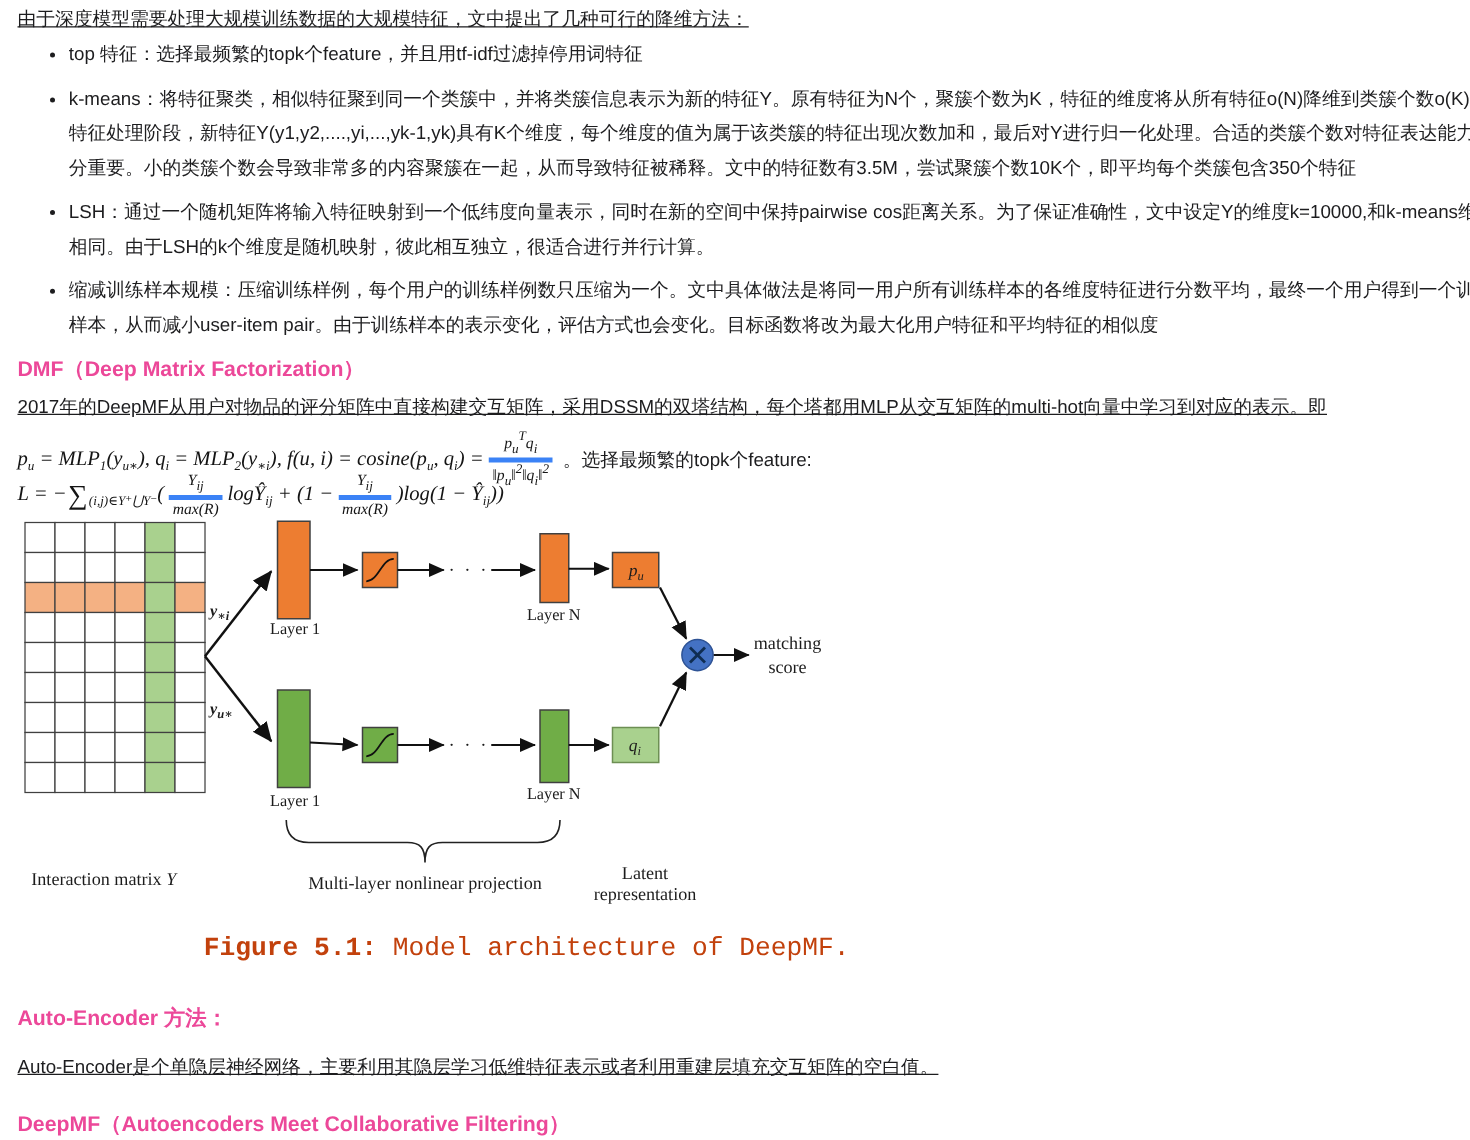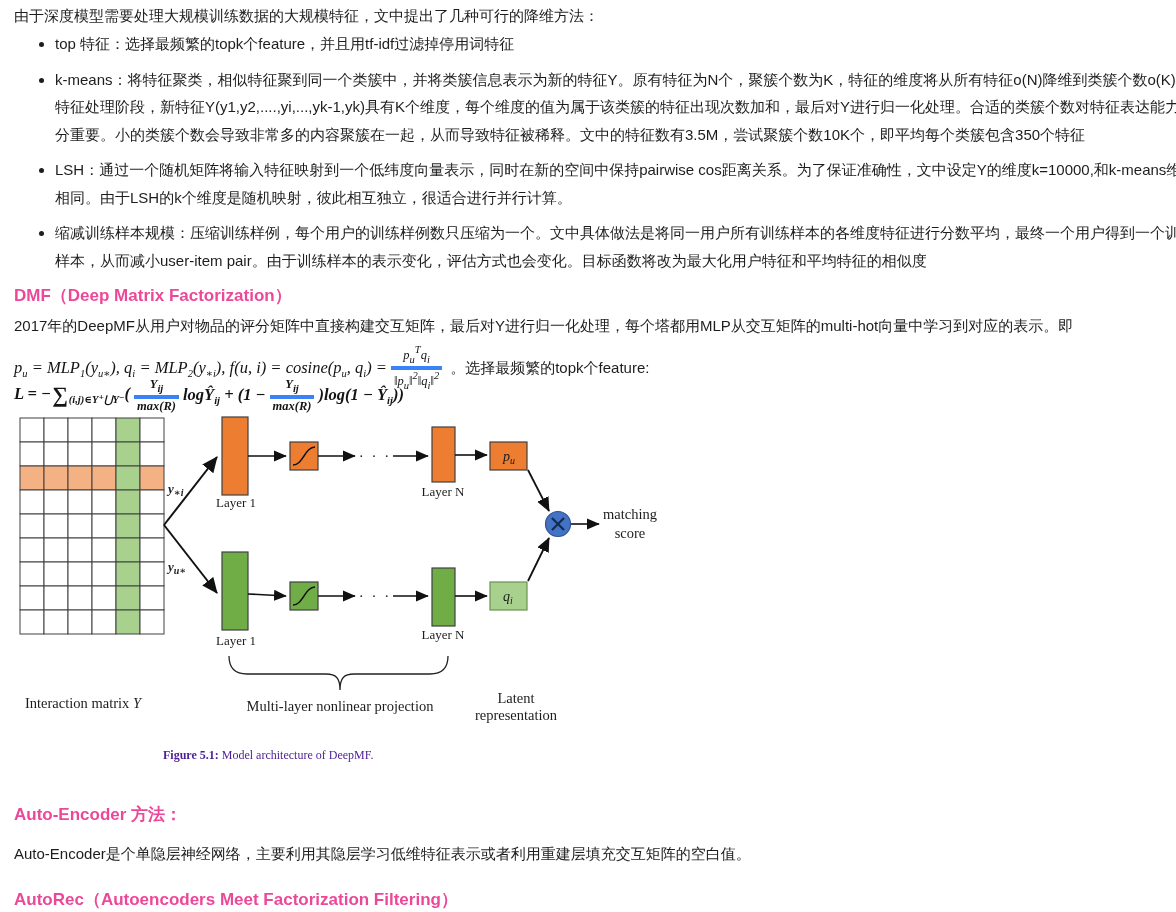--- a/index.html
+++ b/index.html
@@ -1,38 +1,38 @@
 <!DOCTYPE html>
 <html><head>
 <meta charset="utf-8">
 <style>
   html,body{margin:0;padding:0;background:#ffffff;}
   #page{position:relative;width:1176px;height:912px;background:#ffffff;overflow:hidden;
         font-family:"Liberation Sans","DejaVu Sans",sans-serif;color:#1d1d1f;}
   .abs{position:absolute;}
-  .body-text{font-size:15px;line-height:21px;color:#1d1d1f;}
+  .body-text{font-size:15px;line-height:21px;color:#1d1d1f;text-decoration:underline;}
   #intro{top:5px;left:14px;width:1150px;}
   #bullet-list{top:30px;left:14px;width:1150px;margin:0;padding-left:41px;list-style:disc;}
   #bullet-list li{font-size:15px;line-height:27.5px;margin-bottom:8px;color:#1d1d1f;}
   .h-bold{font-size:17px;font-weight:700;color:#ec4899;}
   #dmf-heading{top:284px;left:14px;}
   #dmf-para{top:315px;left:14px;width:1150px;}
   .math-line{display:flex;align-items:center;white-space:nowrap;}
   #formula1{top:344px;left:14px;}
-  #formula2{top:377px;left:14px;font-weight:bold;}
+  #formula2{top:377px;left:14px;}
   .math{font-family:"Liberation Serif","DejaVu Serif",serif;font-style:italic;font-size:16.5px;color:#141414;}
   .frac{display:inline-flex;flex-direction:column;text-align:center;font-size:12.5px;line-height:1.15;margin:0 4px;vertical-align:middle;}
   .frac .num{display:block;padding:0 3px;}
   .frac .den{display:block;border-top:4px solid #3b82f6;padding:0 3px;}
   .seg-sub{font-size:10.5px;vertical-align:-4px;}
   .seg-sup{font-size:10.5px;vertical-align:6px;}
   .seg-big{font-size:22px;font-style:normal;vertical-align:-3px;padding:0 1px;}
   .cn-tail{font-family:"Liberation Sans","DejaVu Sans",sans-serif;font-style:normal;font-size:15px;color:#1d1d1f;margin-left:4px;}
   #figure-wrap{top:405px;left:14px;width:686px;height:325px;}
-  #figure-caption{top:748px;left:163px;font-family:Liberation Serif, serif;font-size:12px;color:#4c1d95;}
+  #figure-caption{top:748px;left:163px;font-family:Liberation Mono, monospace;font-size:21px;color:#c2410c;}
   #figure-caption .cap-label{font-weight:700;}
   #ae-heading{top:803px;left:14px;}
   #ae-para{top:843px;left:14px;width:1150px;}
   #autorec-heading{top:888px;left:14px;}
   svg text{font-family:"Liberation Serif","DejaVu Serif",serif;fill:#1c1c1c;}
   .fig-label{font-size:13px;}
   .fig-label-mid{font-size:14.5px;}
   .fig-var{font-size:14px;font-style:italic;}
   .fig-var-bold{font-size:13px;font-style:italic;font-weight:700;}
   .t-sub{font-size:10px;}
@@ -47,21 +47,21 @@
 
   <ul id="bullet-list" class="abs">
     <li><span>top 特征：选择最频繁的topk个feature，并且用tf-idf过滤掉停用词特征</span></li>
     <li><span>k-means：将特征聚类，相似特征聚到同一个类簇中，并将类簇信息表示为新的特征Y。原有特征为N个，聚簇个数为K，特征的维度将从所有特征o(N)降维到类簇个数o(K)。特征处理阶段，新特征Y(y1,y2,....,yi,...,yk-1,yk)具有K个维度，每个维度的值为属于该类簇的特征出现次数加和，最后对Y进行归一化处理。合适的类簇个数对特征表达能力十分重要。小的类簇个数会导致非常多的内容聚簇在一起，从而导致特征被稀释。文中的特征数有3.5M，尝试聚簇个数10K个，即平均每个类簇包含350个特征</span></li>
     <li><span>LSH：通过一个随机矩阵将输入特征映射到一个低纬度向量表示，同时在新的空间中保持pairwise cos距离关系。为了保证准确性，文中设定Y的维度k=10000,和k-means维度相同。由于LSH的k个维度是随机映射，彼此相互独立，很适合进行并行计算。</span></li>
     <li><span>缩减训练样本规模：压缩训练样例，每个用户的训练样例数只压缩为一个。文中具体做法是将同一用户所有训练样本的各维度特征进行分数平均，最终一个用户得到一个训练样本，从而减小user-item pair。由于训练样本的表示变化，评估方式也会变化。目标函数将改为最大化用户特征和平均特征的相似度</span></li>
   </ul>
 
   <div id="dmf-heading" class="abs h-bold">DMF（Deep Matrix Factorization）</div>
 
-  <div id="dmf-para" class="abs body-text">2017年的DeepMF从用户对物品的评分矩阵中直接构建交互矩阵，最后对Y进行归一化处理，每个塔都用MLP从交互矩阵的multi-hot向量中学习到对应的表示。即</div>
+  <div id="dmf-para" class="abs body-text">2017年的DeepMF从用户对物品的评分矩阵中直接构建交互矩阵，采用DSSM的双塔结构，每个塔都用MLP从交互矩阵的multi-hot向量中学习到对应的表示。即</div>
 
   <div id="formula1" class="abs math-line">
     <span class="math"><span>p</span><span class="seg-sub">u</span><span> = MLP</span><span class="seg-sub">1</span><span>(</span><span>y</span><span class="seg-sub">u∗</span><span>), </span><span>q</span><span class="seg-sub">i</span><span> = MLP</span><span class="seg-sub">2</span><span>(</span><span>y</span><span class="seg-sub">∗i</span><span>), </span><span>f</span><span>(u, i) = </span><span>cosine</span><span>(</span><span>p</span><span class="seg-sub">u</span><span>, </span><span>q</span><span class="seg-sub">i</span><span>) =</span></span>
     <span class="frac math">
       <span class="num"><span>p</span><span class="seg-sub">u</span><span class="seg-sup">T</span><span>q</span><span class="seg-sub">i</span></span>
       <span class="den"><span>‖p</span><span class="seg-sub">u</span><span>‖</span><span class="seg-sup">2</span><span>‖q</span><span class="seg-sub">i</span><span>‖</span><span class="seg-sup">2</span></span>
     </span>
     <span class="cn-tail">。选择最频繁的topk个feature:</span>
   </div>
 
@@ -193,15 +193,15 @@
       <text class="fig-label-mid" x="502" y="315" text-anchor="middle">representation</text>
     </svg>
   </div>
 
   <div id="figure-caption" class="abs">
     <span class="cap-label">Figure 5.1:</span><span> Model architecture of DeepMF.</span>
   </div>
 
   <div id="ae-heading" class="abs h-bold">Auto-Encoder 方法：</div>
   <div id="ae-para" class="abs body-text">Auto-Encoder是个单隐层神经网络，主要利用其隐层学习低维特征表示或者利用重建层填充交互矩阵的空白值。</div>
-  <div id="autorec-heading" class="abs h-bold">AutoRec（Autoencoders Meet Factorization Filtering）</div>
+  <div id="autorec-heading" class="abs h-bold">DeepMF（Autoencoders Meet Collaborative Filtering）</div>
 
 </div>
 
 </body></html>

